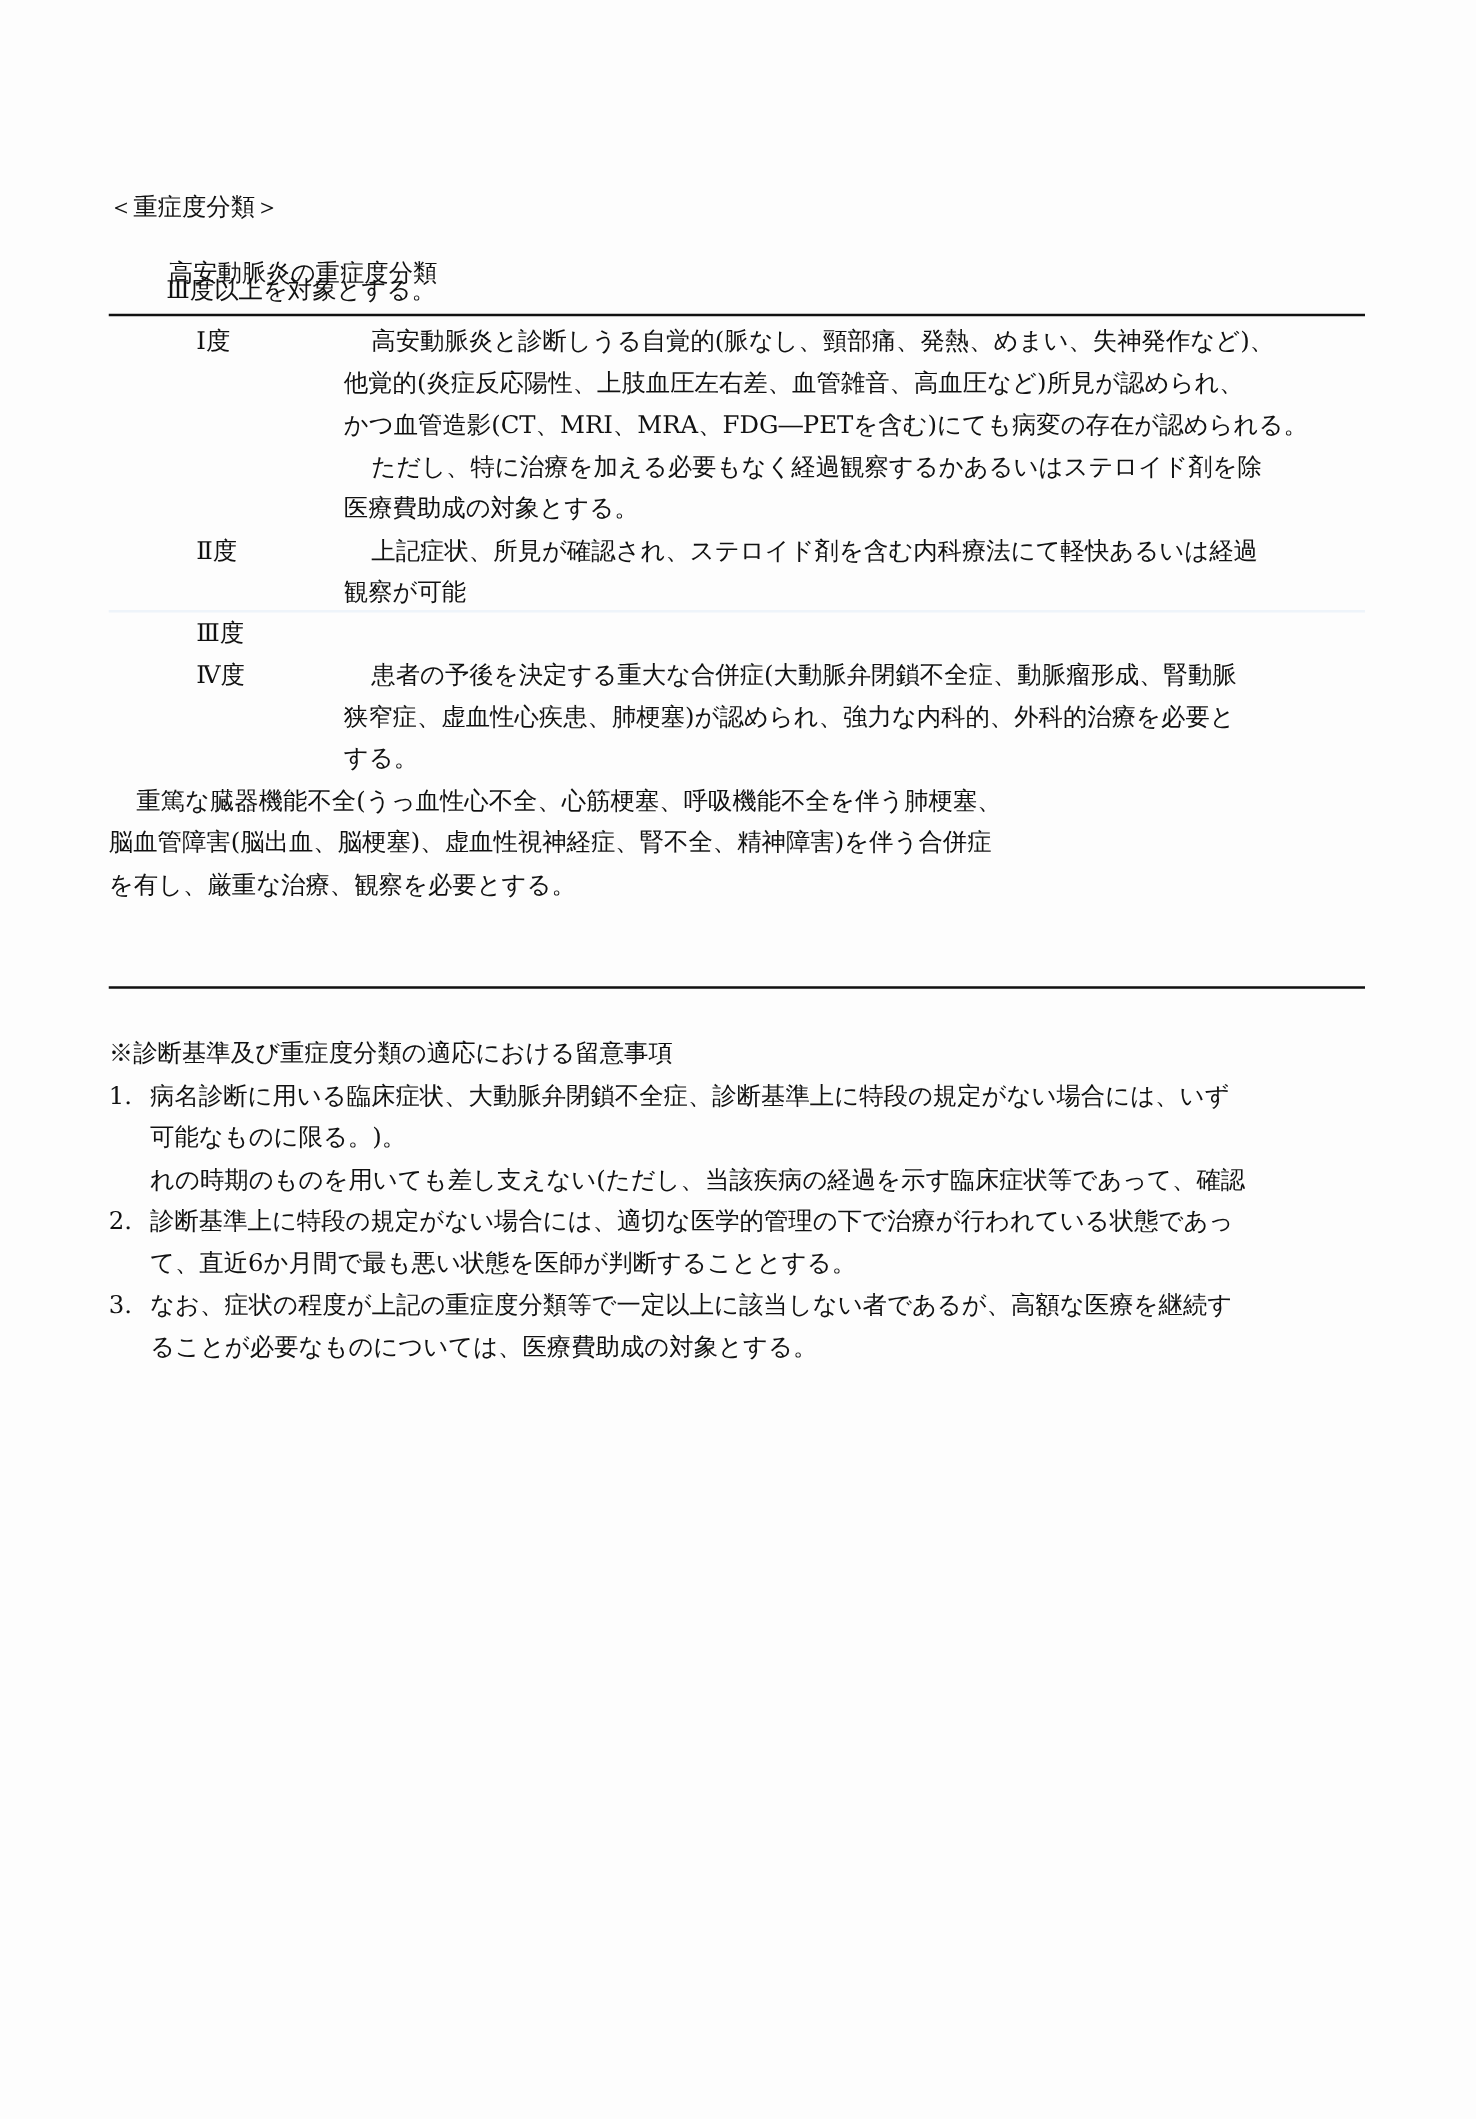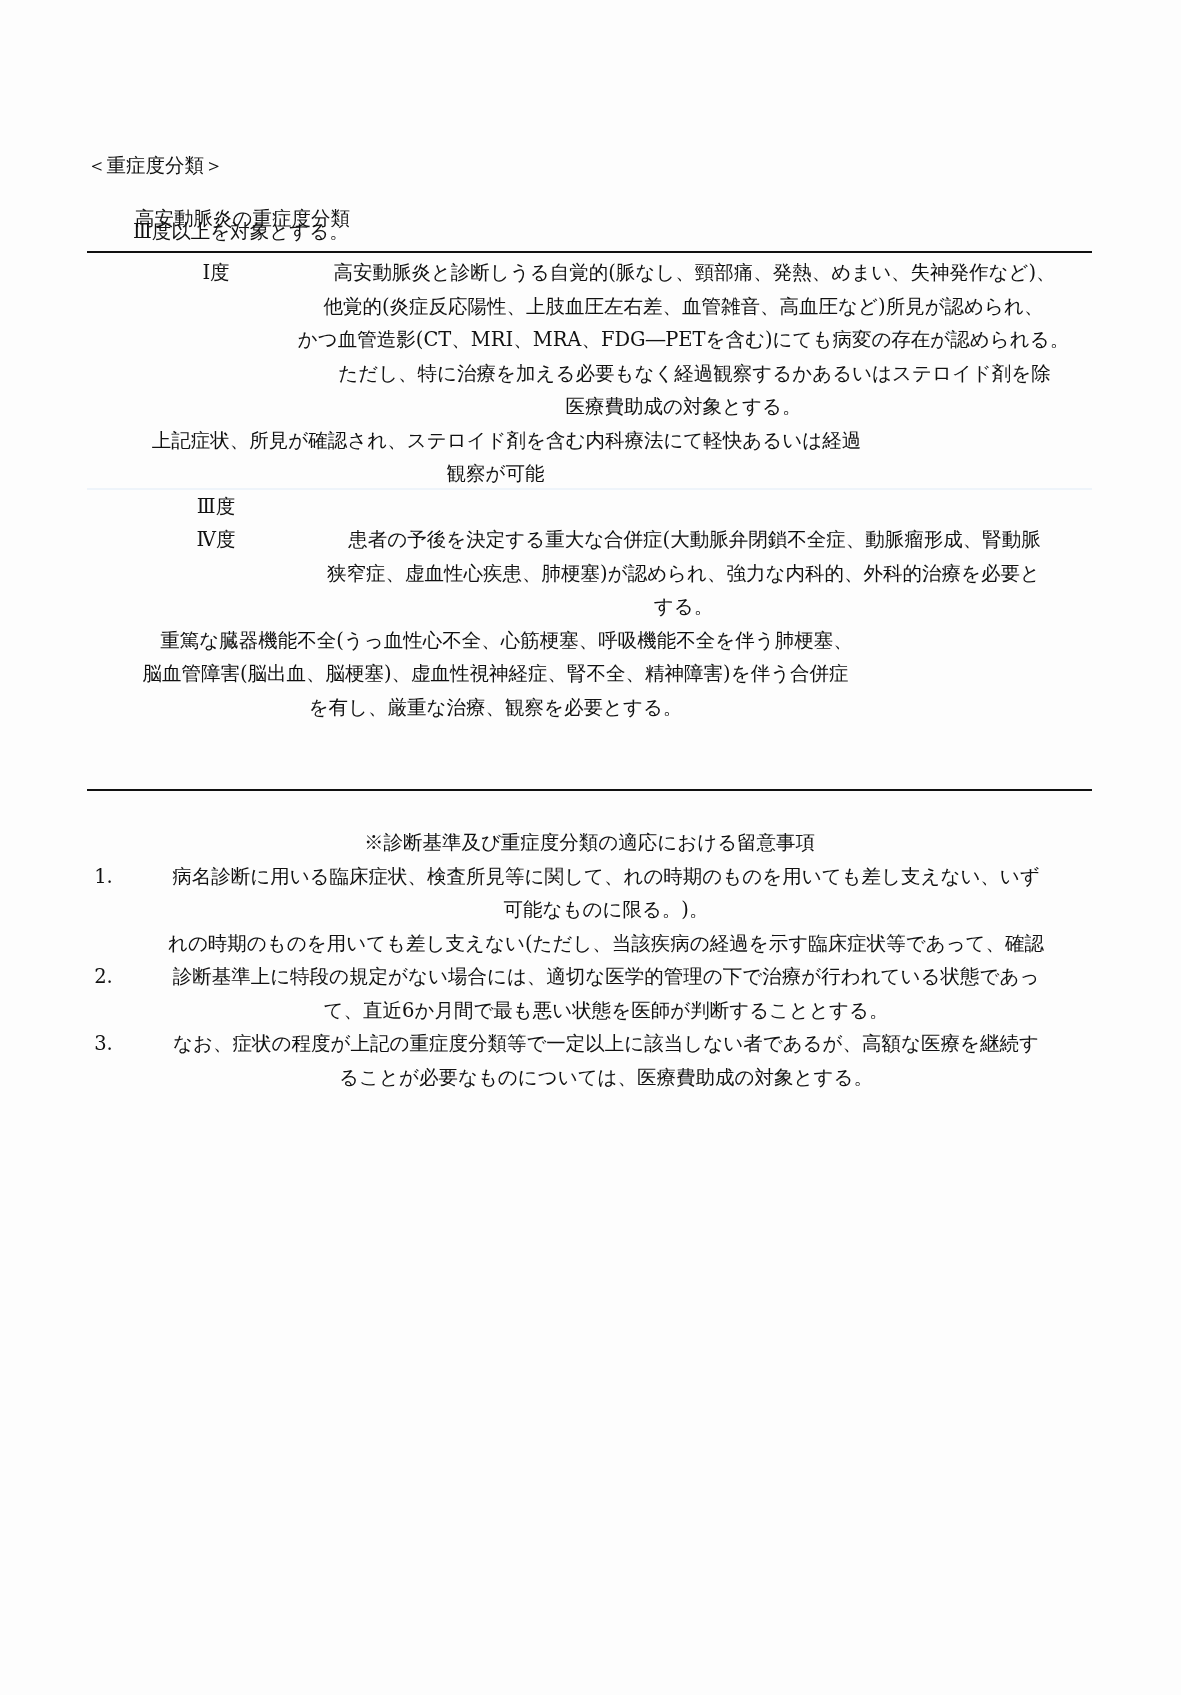--- a/index.html
+++ b/index.html
@@ -12,21 +12,21 @@
     height: 1695px;
     position: relative;
     overflow: hidden;
     font-family: "DejaVu Serif", "Liberation Serif", serif;
     color: #111;
     font-size: 19.5px;
   }
   .page {
     position: absolute;
     left: 0; top: 0;
-    width: 1096px; height: 1695px; text-align: center;
+    width: 1096px; height: 1695px;
   }
   .line {
     position: absolute;
     white-space: nowrap;
     line-height: 33.5px;
     height: 33.5px;
   }
   .heading { left: 87px; top: 149px; }
   .subtitle { left: 135px; top: 182px; margin-top: 20px; }
   .target { left: 133px; top: 215px; }
@@ -118,20 +118,21 @@
       <div class="grade-desc">
         <span class="desc-line indent">高安動脈炎と診断しうる自覚的(脈なし、頸部痛、発熱、めまい、失神発作など)、</span>
         <span class="desc-line">他覚的(炎症反応陽性、上肢血圧左右差、血管雑音、高血圧など)所見が認められ、</span>
         <span class="desc-line">かつ血管造影(CT、MRI、MRA、FDG―PETを含む)にても病変の存在が認められる。</span>
         <span class="desc-line indent">ただし、特に治療を加える必要もなく経過観察するかあるいはステロイド剤を除</span>
         <span class="desc-line">医療費助成の対象とする。</span>
       </div>
     </div>
 
     <div class="grade-row">
+      <div class="grade-label">Ⅱ度</div>
       <div class="grade-desc">
         <span class="desc-line indent">上記症状、所見が確認され、ステロイド剤を含む内科療法にて軽快あるいは経過</span>
         <span class="desc-line">観察が可能</span>
       </div>
     </div>
 
     <div class="grade-row" style="margin-top:-1px;">
       <div class="grade-label">Ⅲ度</div>
     </div>
 
@@ -153,21 +154,21 @@
     </div>
 
   </div>
 
   <div class="notes">
     <div class="notes-title">※診断基準及び重症度分類の適応における留意事項</div>
 
     <div class="note-item">
       <div class="note-num">1.</div>
       <div class="note-body">
-        <span class="desc-line">病名診断に用いる臨床症状、検査所見等に関して、れの時期のものを用いても差し支えない、いず</span>
+        <span class="desc-line">病名診断に用いる臨床症状、大動脈弁閉鎖不全症、診断基準上に特段の規定がない場合には、いず</span>
         <span class="desc-line">可能なものに限る。)。</span>
         <span class="desc-line">れの時期のものを用いても差し支えない(ただし、当該疾病の経過を示す臨床症状等であって、確認</span>
       </div>
     </div>
 
     <div class="note-item">
       <div class="note-num">2.</div>
       <div class="note-body">
         <span class="desc-line">診断基準上に特段の規定がない場合には、適切な医学的管理の下で治療が行われている状態であっ</span>
         <span class="desc-line">て、直近6か月間で最も悪い状態を医師が判断することとする。</span>

